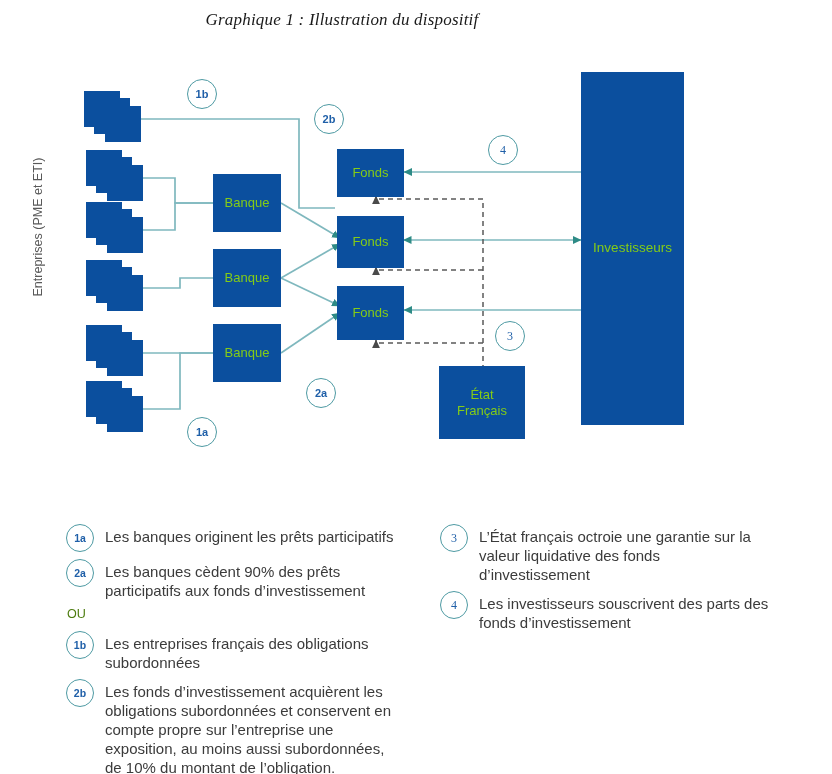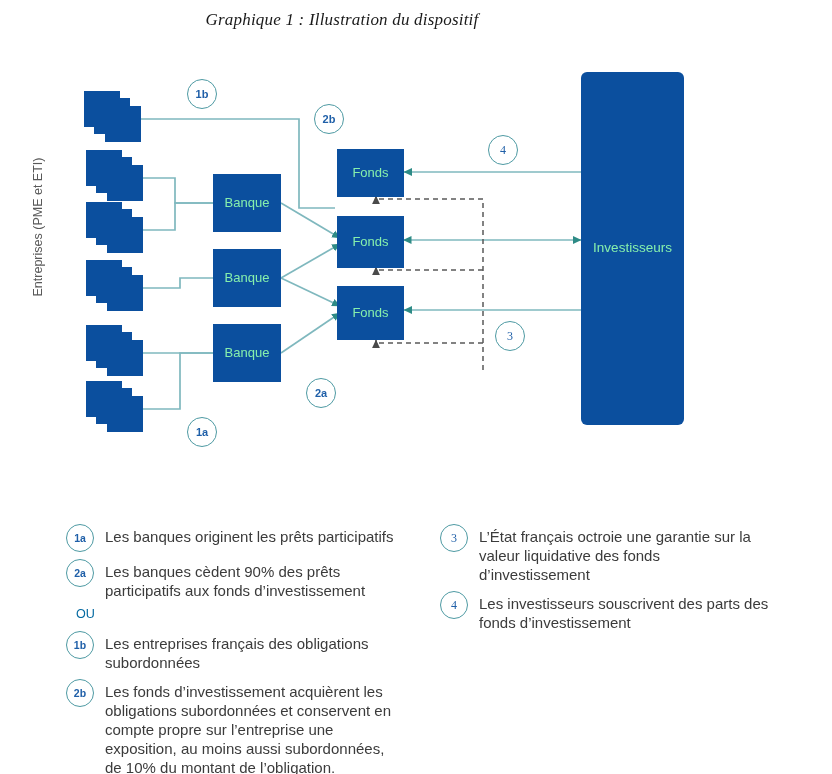--- a/index.html
+++ b/index.html
@@ -10,24 +10,24 @@
   #chart-title{
     position:absolute;left:0;top:10px;width:684px;text-align:center;
     font-family:"Liberation Serif",serif;font-style:italic;
     font-size:17px;color:#1a1a1a;letter-spacing:.2px;
   }
 
   
   #diagram{position:absolute;left:0;top:0;width:832px;height:470px;}
   #wires{position:absolute;left:0;top:0;width:832px;height:470px;}
 
-  .node{position:absolute;background:#0B4F9E;color:#86efac;
+  .node{position:absolute;background:#0B4F9E;color:#84cc16;
         display:flex;align-items:center;justify-content:center;
         text-align:right;font-size:13px;line-height:1.2;}
-  .node.tall{font-size:13.5px;border-radius:6px;}
+  .node.tall{font-size:13.5px;}
 
   
   .stack{position:absolute;width:60px;height:58px;}
   .stack i{position:absolute;display:block;width:36px;height:36px;
            background:#0B4F9E;}
   .stack i:nth-child(1){left:0;top:0;}
   .stack i:nth-child(2){left:10px;top:7px;}
   .stack i:nth-child(3){left:21px;top:15px;}
 
   
@@ -49,21 +49,21 @@
   #legcol-left{left:66px;top:12px;width:330px;}
   #legcol-right{left:440px;top:12px;width:330px;}
   .legrow{display:flex;align-items:flex-start;margin-bottom:7px;}
   .legbadge{flex:0 0 auto;width:26px;height:26px;border-radius:50%;
     border:1.3px solid #4E9AA3;background:#fff;
     display:flex;align-items:center;justify-content:center;
     font-size:10.5px;font-weight:bold;color:#1F5FA8;margin-right:11px;}
   .legbadge.plain{font-weight:normal;font-family:"Liberation Serif",serif;
     font-size:12px;}
   .legtext{font-size:15px;line-height:1.27;color:#3b3b3b;padding-top:3px;}
-  .ou{font-size:12.6px;color:#0369a1;margin:4px 0 10px 10px;}
+  .ou{font-size:12.6px;color:#4d7c0f;margin:4px 0 10px 1px;}
 </style>
 </head>
 <body>
 
 <div id="chart-title">Graphique 1 : Illustration du dispositif</div>
 
 <div id="diagram">
 
   <div id="ent-label">Entreprises (PME et ETI)</div>
 
@@ -155,20 +155,24 @@
     </div>
 
   <div class="node" style="left:213px;top:174px;width:68px;height:58px;">Banque</div>
   <div class="node" style="left:213px;top:249px;width:68px;height:58px;">Banque</div>
   <div class="node" style="left:213px;top:324px;width:68px;height:58px;">Banque</div>
 
   <div class="node" style="left:337px;top:149px;width:67px;height:48px;">Fonds</div>
   <div class="node" style="left:337px;top:216px;width:67px;height:52px;">Fonds</div>
   <div class="node" style="left:337px;top:286px;width:67px;height:54px;">Fonds</div>
 
+  <div class="node" style="left:439px;top:366px;width:86px;height:73px;flex-direction:column;">
+    <span>État</span>
+    <span>Français</span>
+  </div>
 
   <div class="node tall" style="left:581px;top:72px;width:103px;height:353px;">Investisseurs</div>
 
   <div class="badge" style="left:187px;top:79px;">1b</div>
   <div class="badge" style="left:314px;top:104px;">2b</div>
   <div class="badge plain" style="left:488px;top:135px;">4</div>
   <div class="badge plain" style="left:495px;top:321px;">3</div>
   <div class="badge" style="left:306px;top:378px;">2a</div>
   <div class="badge" style="left:187px;top:417px;">1a</div>
 </div>

